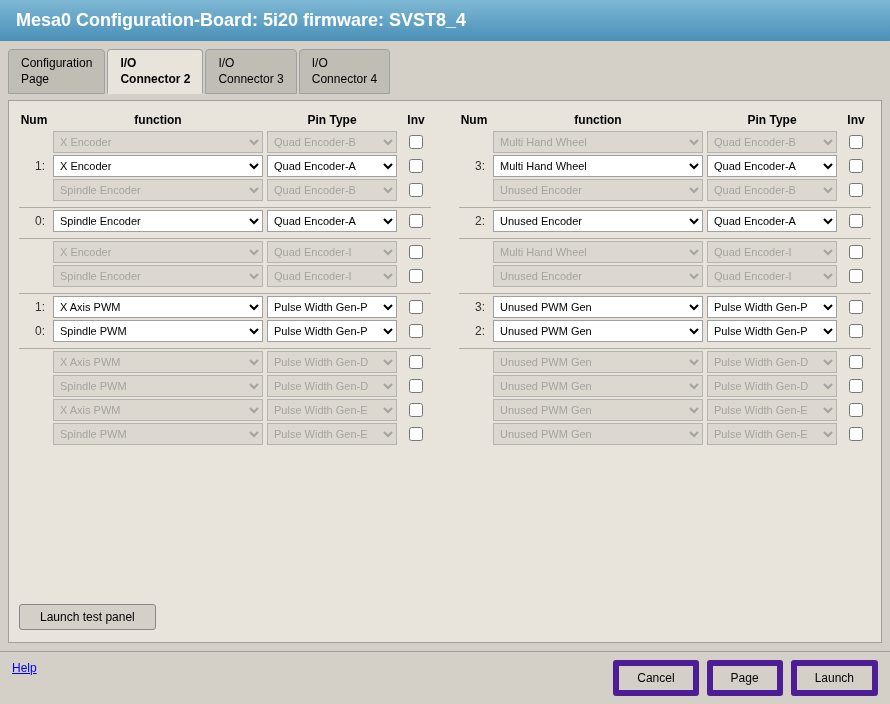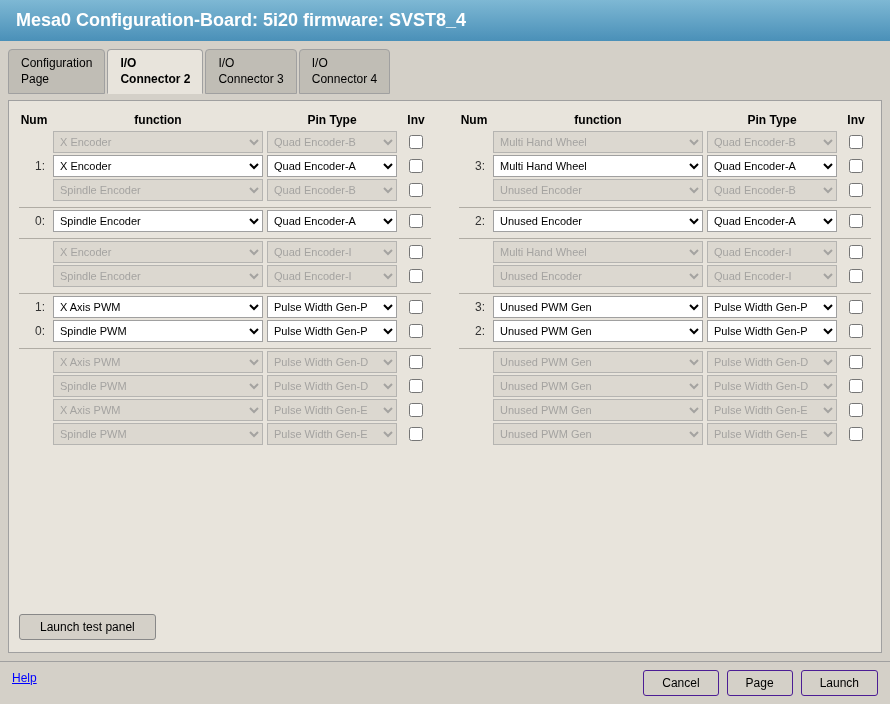--- a/index.html
+++ b/index.html
@@ -136,21 +136,21 @@
       border-top: 1px solid #a0a0a0;
       padding: 8px 12px;
       display: flex;
       flex-shrink: 0;
     }
     .bottom-bar .left { flex: 1; }
     .bottom-bar .right { display: flex; gap: 8px; }
     .bottom-btn {
       padding: 5px 18px;
       background: #d4d0c8;
-      border: 1px solid #4c1d95;
+      border: 6px solid #4c1d95;
       border-radius: 3px;
       cursor: pointer;
       font-size: 12px;
     }
     .help-link {
       color: blue;
       text-decoration: underline;
       cursor: pointer;
       font-size: 12px;
       background: none;

